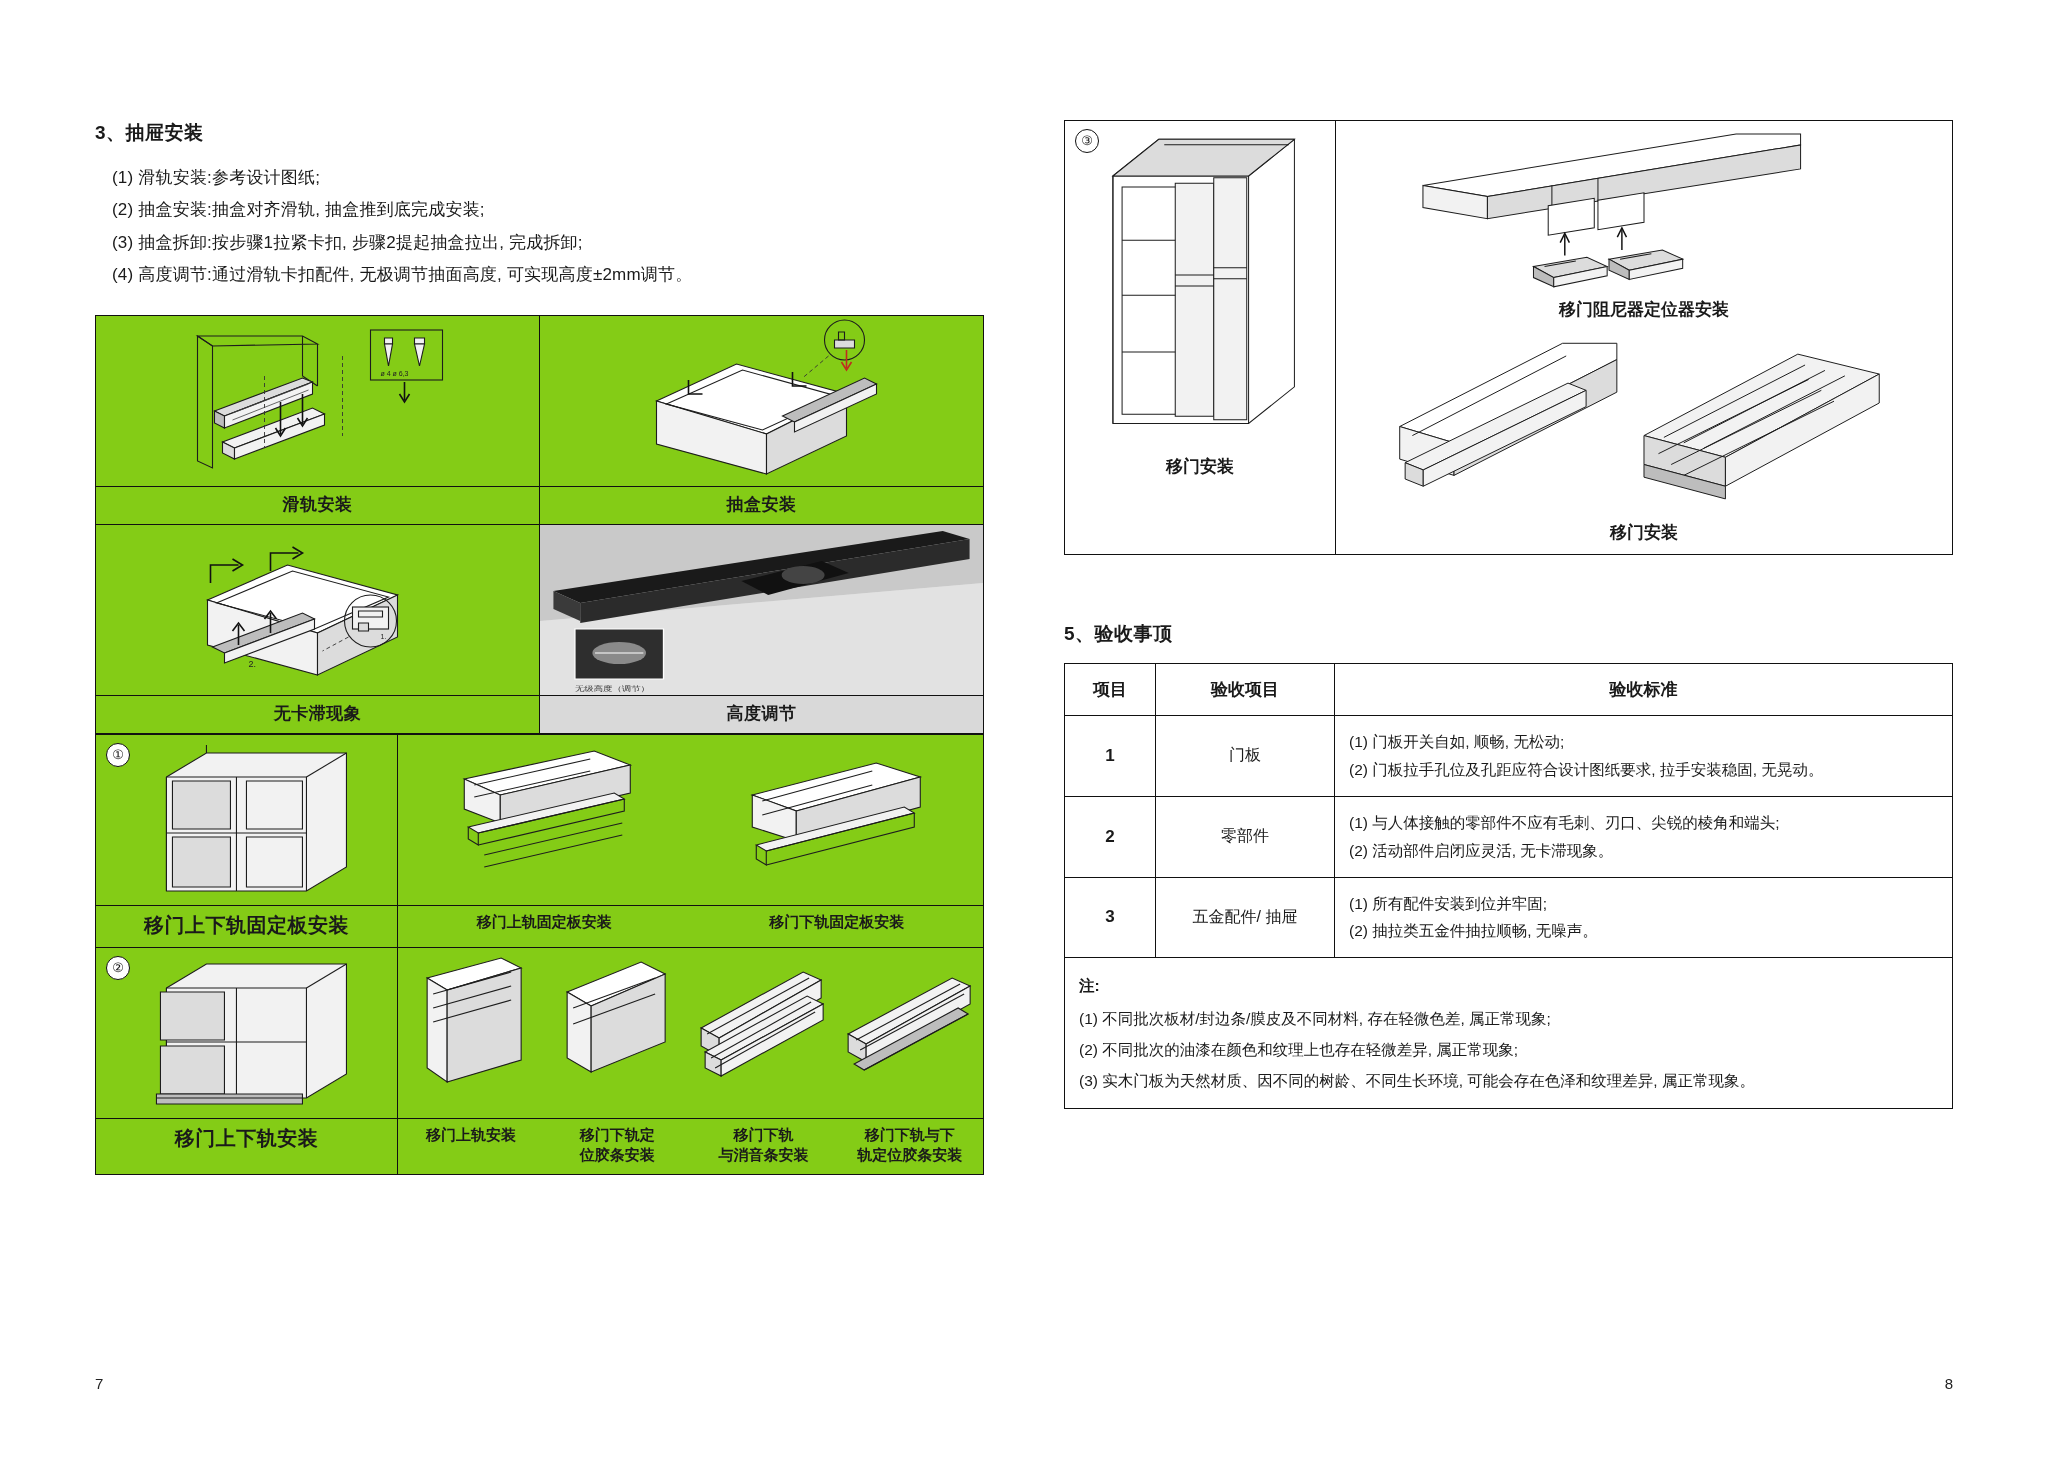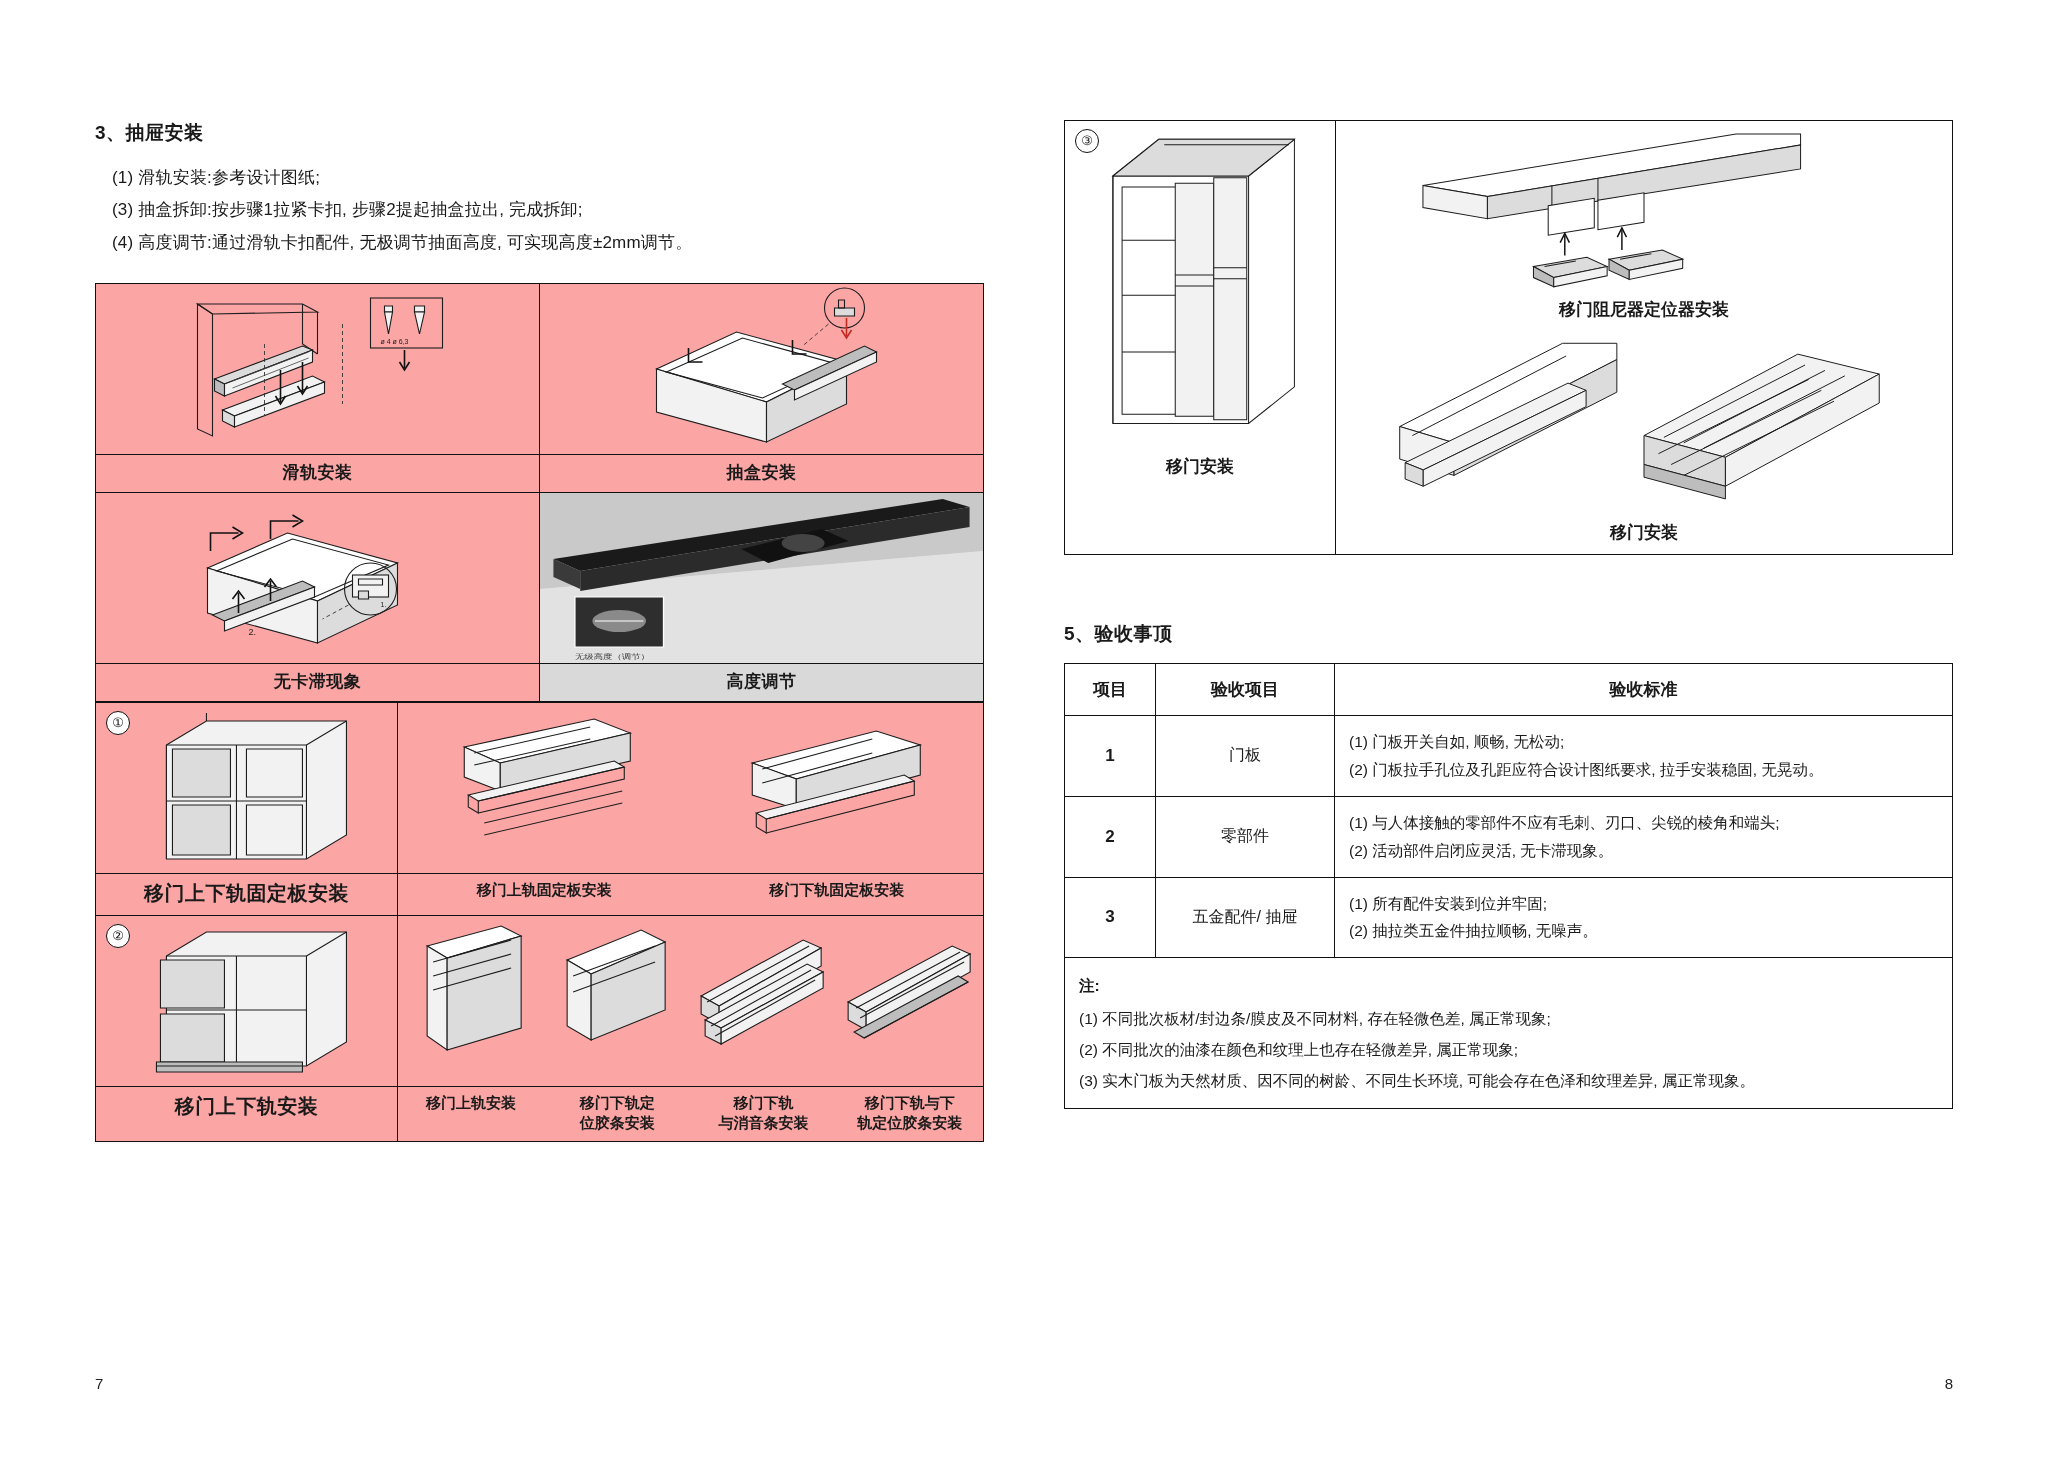--- a/index.html
+++ b/index.html
@@ -46,21 +46,21 @@
   .bullet-list li {
     font-size: 17px;
     line-height: 1.9;
     letter-spacing: 0.2px;
   }
   
   .fig-table {
     border: 1.5px solid #111;
     border-collapse: collapse;
     width: 100%;
-    background: #fca5a5;
+    background: #84cc16;
   }
   .fig-table td {
     border: 1.5px solid #111;
     vertical-align: top;
     padding: 0;
   }
   .fig-art {
     position: relative;
     height: 170px;
     overflow: hidden;
@@ -210,20 +210,21 @@
 <body>
 
 <div class="page">
 
   <div class="col col-left">
 
     <h2 class="section-title">3、抽屉安装</h2>
 
     <ul class="bullet-list">
       <li>(1) 滑轨安装:参考设计图纸;</li>
+      <li>(2) 抽盒安装:抽盒对齐滑轨, 抽盒推到底完成安装;</li>
       <li>(3) 抽盒拆卸:按步骤1拉紧卡扣, 步骤2提起抽盒拉出, 完成拆卸;</li>
       <li>(4) 高度调节:通过滑轨卡扣配件, 无极调节抽面高度, 可实现高度±2mm调节。</li>
     </ul>
 
     <table class="fig-table">
       <tbody>
           <tr>
         <td style="width:50%">
           <div class="fig-art">
             <svg class="art-svg" viewBox="0 0 330 170" preserveAspectRatio="xMidYMid meet">

